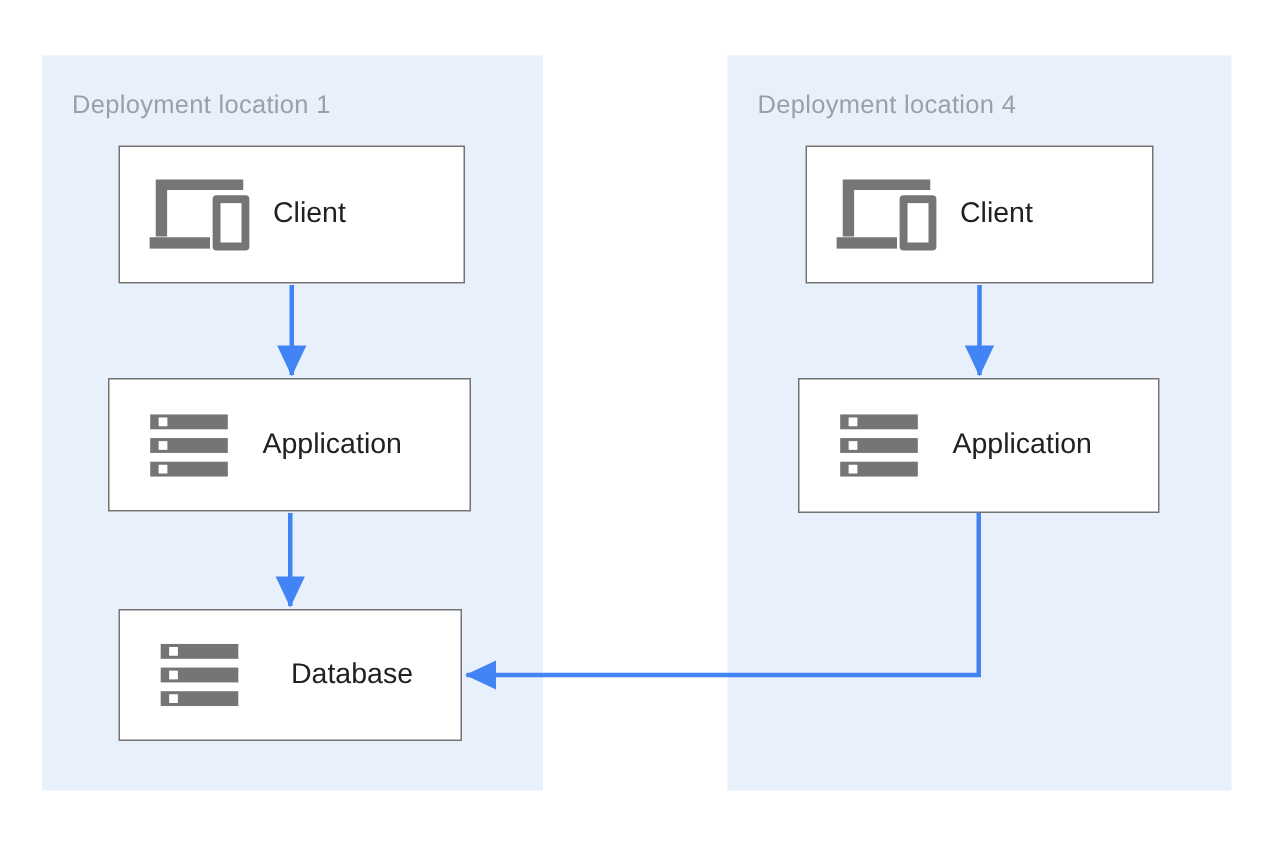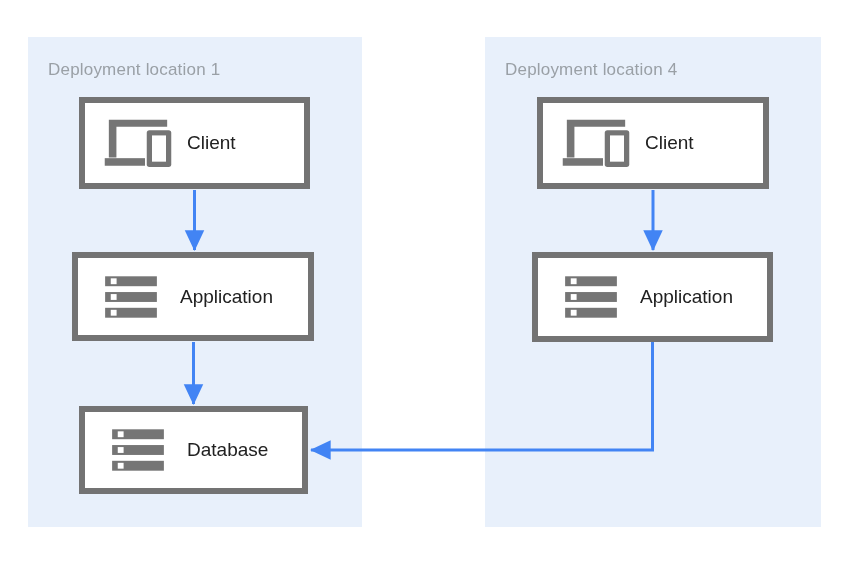--- a/index.html
+++ b/index.html
@@ -29,42 +29,42 @@
     top: 23px;
     left: 20px;
     font-size: 17px;
     color: #9aa0a6;
     letter-spacing: 0.2px;
     white-space: nowrap;
   }
   .node {
     position: absolute;
     background: #ffffff;
-    border: 6px solid #737373;
+    border: 1px solid #737373;
     box-sizing: border-box;
     display: flex;
     align-items: center;
     padding-left: 18px;
   }
   .node .icon-wrap {
     width: 70px;
     display: flex;
     align-items: center;
     justify-content: center;
     flex: 0 0 auto;
   }
   .node .label {
     margin-left: 14px;
     font-size: 19px;
     color: #212121;
     white-space: nowrap;
   }
   .node-client1 { left: 79px;  top: 97px;  width: 231px; height: 92px; }
   .node-app1    { left: 72px;  top: 252px; width: 242px; height: 89px; }
-  .node-db1     { left: 79px;  top: 406px; width: 229px; height: 88px; }
+  .node-db1     { left: 79px;  top: 406px; width: 229px; height: 88px; gap: 12px; }
   .node-client2 { left: 537px; top: 97px;  width: 232px; height: 92px; }
   .node-app2    { left: 532px; top: 252px; width: 241px; height: 90px; }
   .arrows {
     position: absolute;
     left: 0; top: 0;
     width: 856px; height: 574px;
     pointer-events: none;
   }
   .arrows path {
     fill: none;

